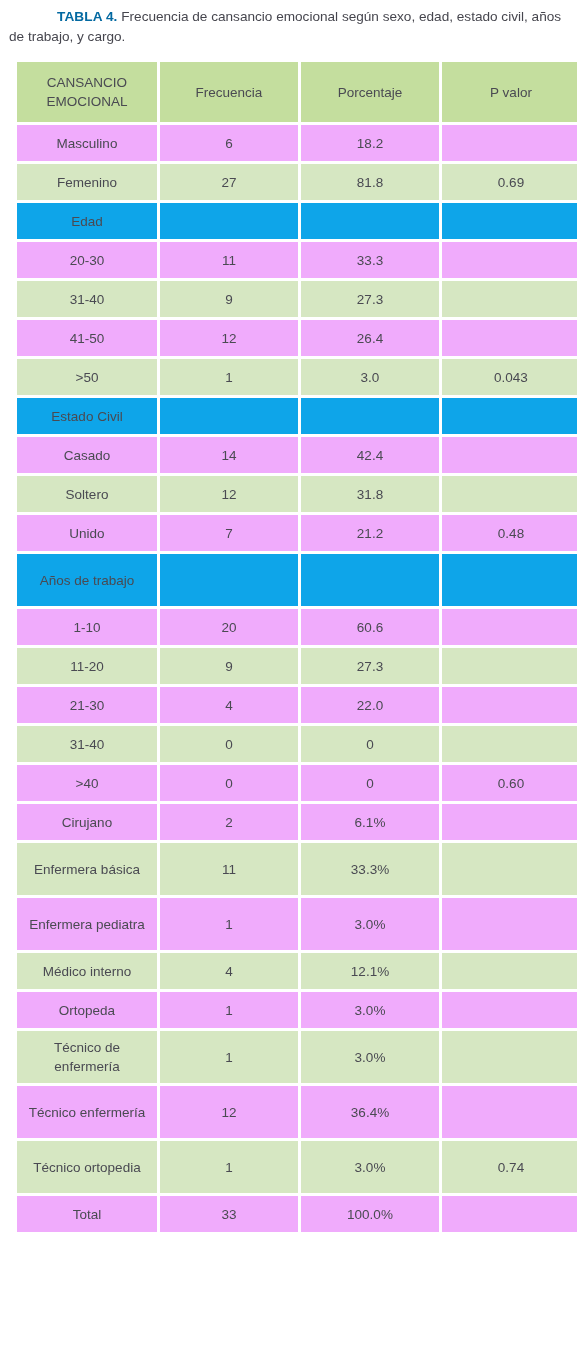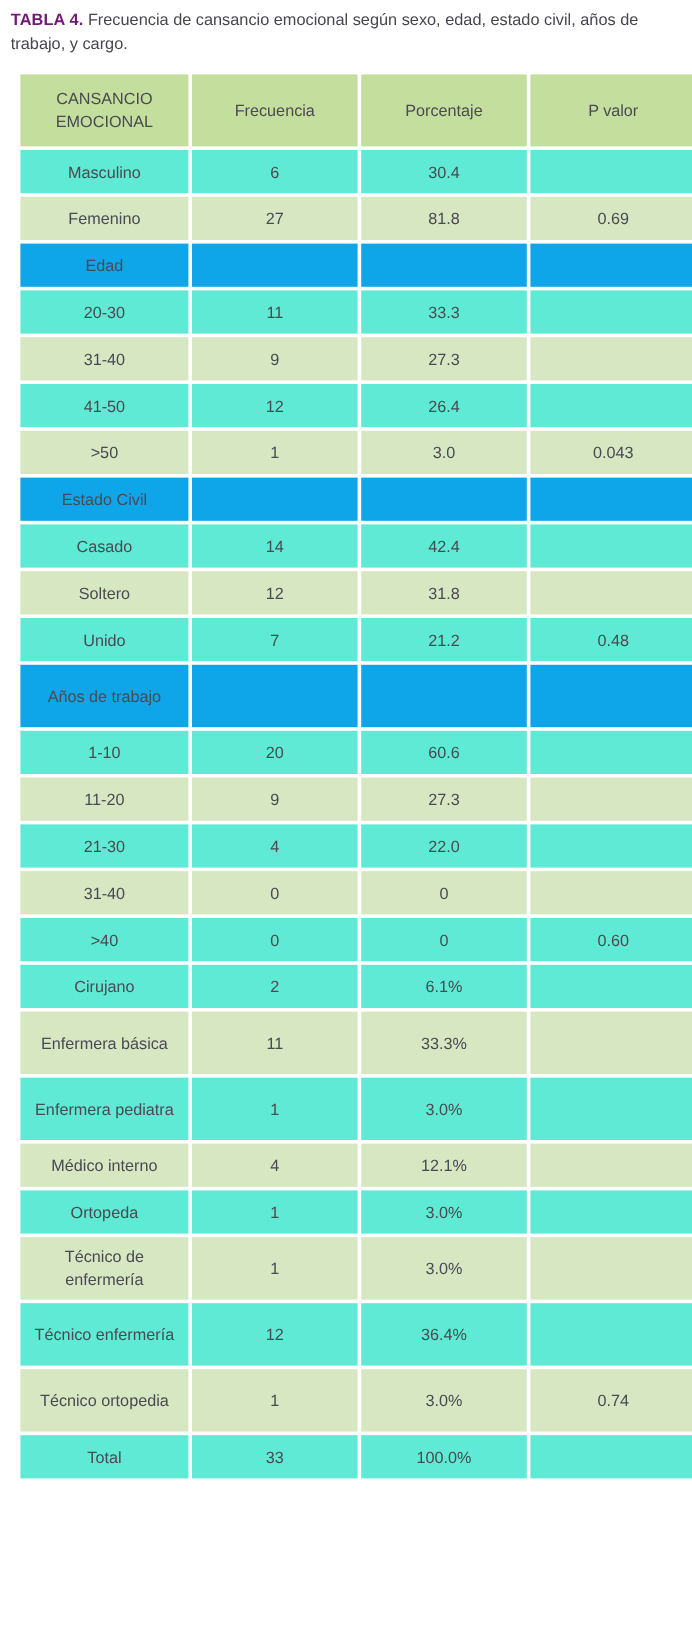--- a/index.html
+++ b/index.html
@@ -16,23 +16,24 @@
   }
 
   
   .caption {
     padding: 7px 10px 0 9px;
     font-size: 13.6px;
     line-height: 20px;
     display: block;
   }
   .caption-label {
-    color: #701a75;
+    color: #0369a1;
     font-weight: bold;
     letter-spacing: .1px;
+    margin-left: 48px;
   }
   .caption-text {
     color: #46464e;
     display: inline;
   }
 
   
   .table-wrap {
     padding: 0 17px;
     margin-top: 12px;
@@ -61,21 +62,21 @@
   }
 
   
   tr.header-row th {
     background: #c4de9e;
     height: 60px;
     font-size: 13.5px;
   }
 
   
-  tr.row-light td { background: #5eead4; }
+  tr.row-light td { background: #f0abfc; }
   tr.row-dark  td { background: #d6e7c2; }
   tr.row-deep  td { background: #0ea5e9; }
 
   tr.body-row td { height: 36px; }
   tr.body-row.tall td { height: 52px; }
 
   td.label-cell { }
   td.section-label {
     font-weight: bold;
     color: #43434b;
@@ -103,21 +104,21 @@
         <th>CANSANCIO<br>EMOCIONAL</th>
         <th>Frecuencia</th>
         <th>Porcentaje</th>
         <th>P valor</th>
       </tr>
     </thead>
     <tbody id="table-body">
         <tr class="body-row row-light">
           <td class="label-cell">Masculino</td>
           <td>6</td>
-          <td>30.4</td>
+          <td>18.2</td>
           <td></td>
         </tr>
         <tr class="body-row row-dark">
           <td class="label-cell">Femenino</td>
           <td>27</td>
           <td>81.8</td>
           <td>0.69</td>
         </tr>
         <tr class="body-row row-deep">
           <td class="label-cell section-label">Edad</td>

